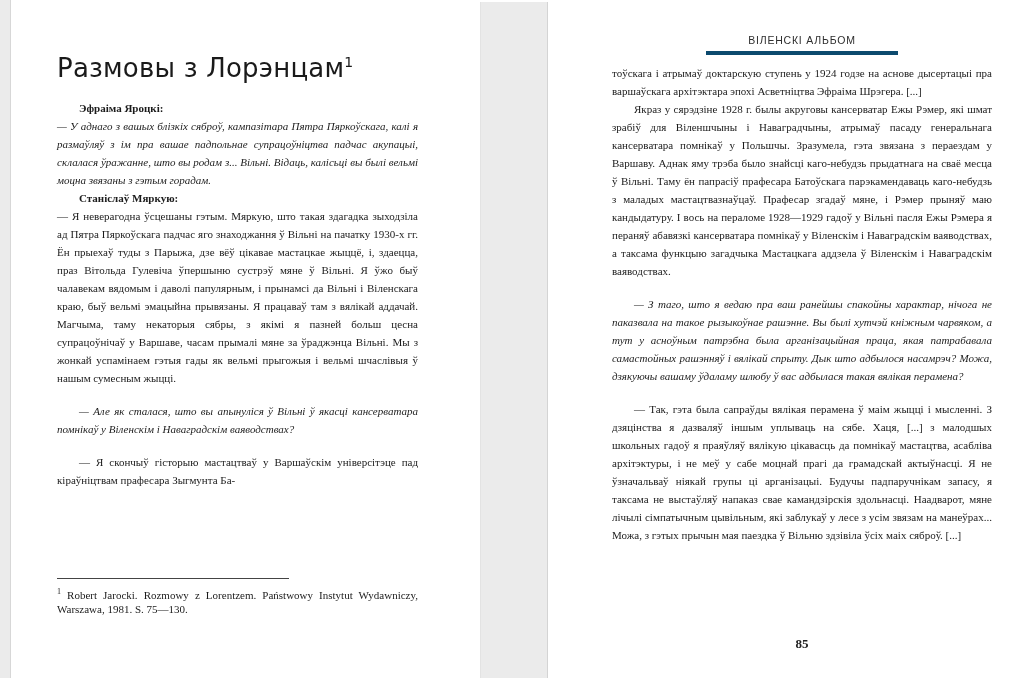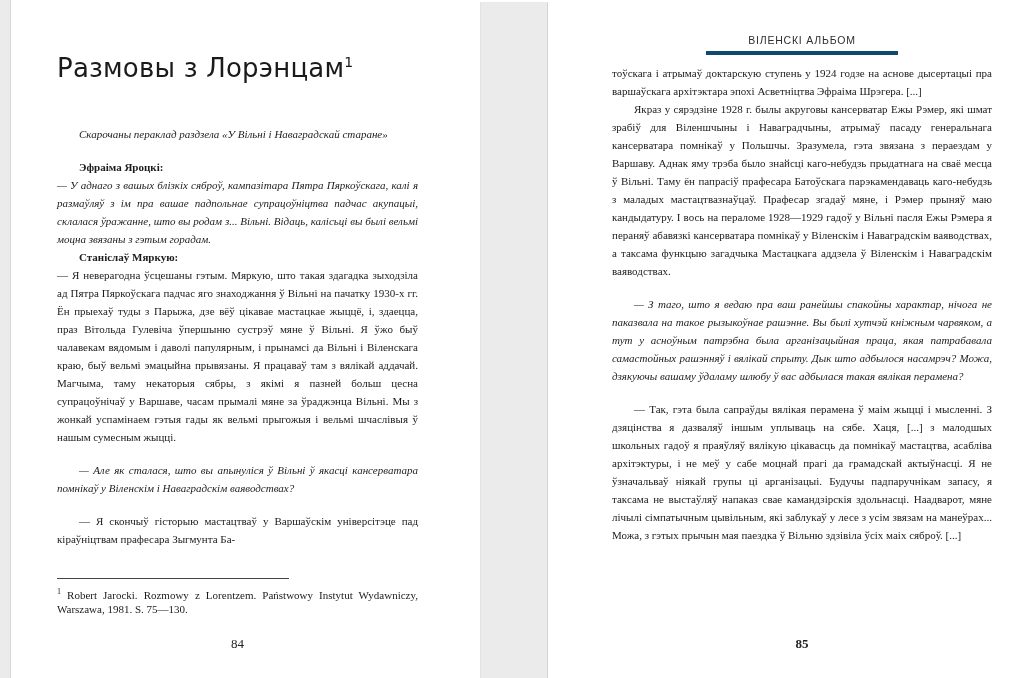--- a/index.html
+++ b/index.html
@@ -127,38 +127,36 @@
 </style>
 </head>
 <body>
 
 <div class="edge-strip"></div>
 <div class="gutter"></div>
 
 <div class="page left">
   <h1 class="chapter-title"><span>Размовы з Лорэнцам</span><sup>1</sup></h1>
 
-  <p class="body-text italic indent chapter-subtitle">Скарочаны пераклад раздзела «У Вільні і Наваградскай старане»</p>
 
   <p class="body-text bold indent speaker first">Эфраіма Яроцкі:</p>
   <p class="body-text italic">— У аднаго з вашых блізкіх сяброў, кампазітара Пятра Пяркоўскага, калі я размаўляў з ім пра вашае падпольнае супрацоўніцтва падчас акупацыі, склалася ўражанне, што вы родам з... Вільні. Відаць, калісьці вы былі вельмі моцна звязаны з гэтым горадам.</p>
 
   <p class="body-text bold indent speaker">Станіслаў Мяркую:</p>
   <p class="body-text">— Я неверагодна ўсцешаны гэтым. Мяркую, што такая здагадка зыходзіла ад Пятра Пяркоўскага падчас яго знаходжання ў Вільні на пачатку 1930-х гг. Ён прыехаў туды з Парыжа, дзе вёў цікавае мастацкае жыццё, і, здаецца, праз Вітольда Гулевіча ўпершыню сустрэў мяне ў Вільні. Я ўжо быў чалавекам вядомым і даволі папулярным, і прынамсі да Вільні і Віленскага краю, быў вельмі эмацыйна прывязаны. Я працаваў там з вялікай аддачай. Магчыма, таму некаторыя сябры, з якімі я пазней больш цесна супрацоўнічаў у Варшаве, часам прымалі мяне за ўраджэнца Вільні. Мы з жонкай успамінаем гэтыя гады як вельмі прыгожыя і вельмі шчаслівыя ў нашым сумесным жыцці.</p>
 
   <p class="body-text italic indent gap-top">— Але як сталася, што вы апынуліся ў Вільні ў якасці кансерватара помнікаў у Віленскім і Наваградскім ваяводствах?</p>
 
   <p class="body-text indent gap-top">— Я скончыў гісторыю мастацтваў у Варшаўскім універсітэце пад кіраўніцтвам прафесара Зыгмунта Ба-</p>
 
   <div class="footnote-block">
     <hr class="footnote-rule">
     <p class="footnote-text"><sup>1</sup><span> Robert Jarocki. Rozmowy z Lorentzem. Państwowy Instytut Wydawniczy, Warszawa, 1981. S. 75—130.</span></p>
   </div>
 
-  <div class="page-number">84</div>
 </div>
 
 <div class="page right">
   <div class="running-header-wrap">
     <span class="running-header">ВІЛЕНСКІ АЛЬБОМ</span>
   </div>
 
   <p class="body-text right-first">тоўскага і атрымаў доктарскую ступень у 1924 годзе на аснове дысертацыі пра варшаўскага архітэктара эпохі Асветніцтва Эфраіма Шрэгера. [...]</p>
   <p class="body-text indent">Якраз у сярэдзіне 1928 г. былы акруговы кансерватар Ежы Рэмер, які шмат зрабіў для Віленшчыны і Наваградчыны, атрымаў пасаду генеральнага кансерватара помнікаў у Польшчы. Зразумела, гэта звязана з пераездам у Варшаву. Аднак яму трэба было знайсці каго-небудзь прыдатнага на сваё месца ў Вільні. Таму ён папрасіў прафесара Батоўскага парэкамендаваць каго-небудзь з маладых мастацтвазнаўцаў. Прафесар згадаў мяне, і Рэмер прыняў маю кандыдатуру. І вось на пераломе 1928—1929 гадоў у Вільні пасля Ежы Рэмера я пераняў абавязкі кансерватара помнікаў у Віленскім і Наваградскім ваяводствах, а таксама функцыю загадчыка Мастацкага аддзела ў Віленскім і Наваградскім ваяводствах.</p>
 

